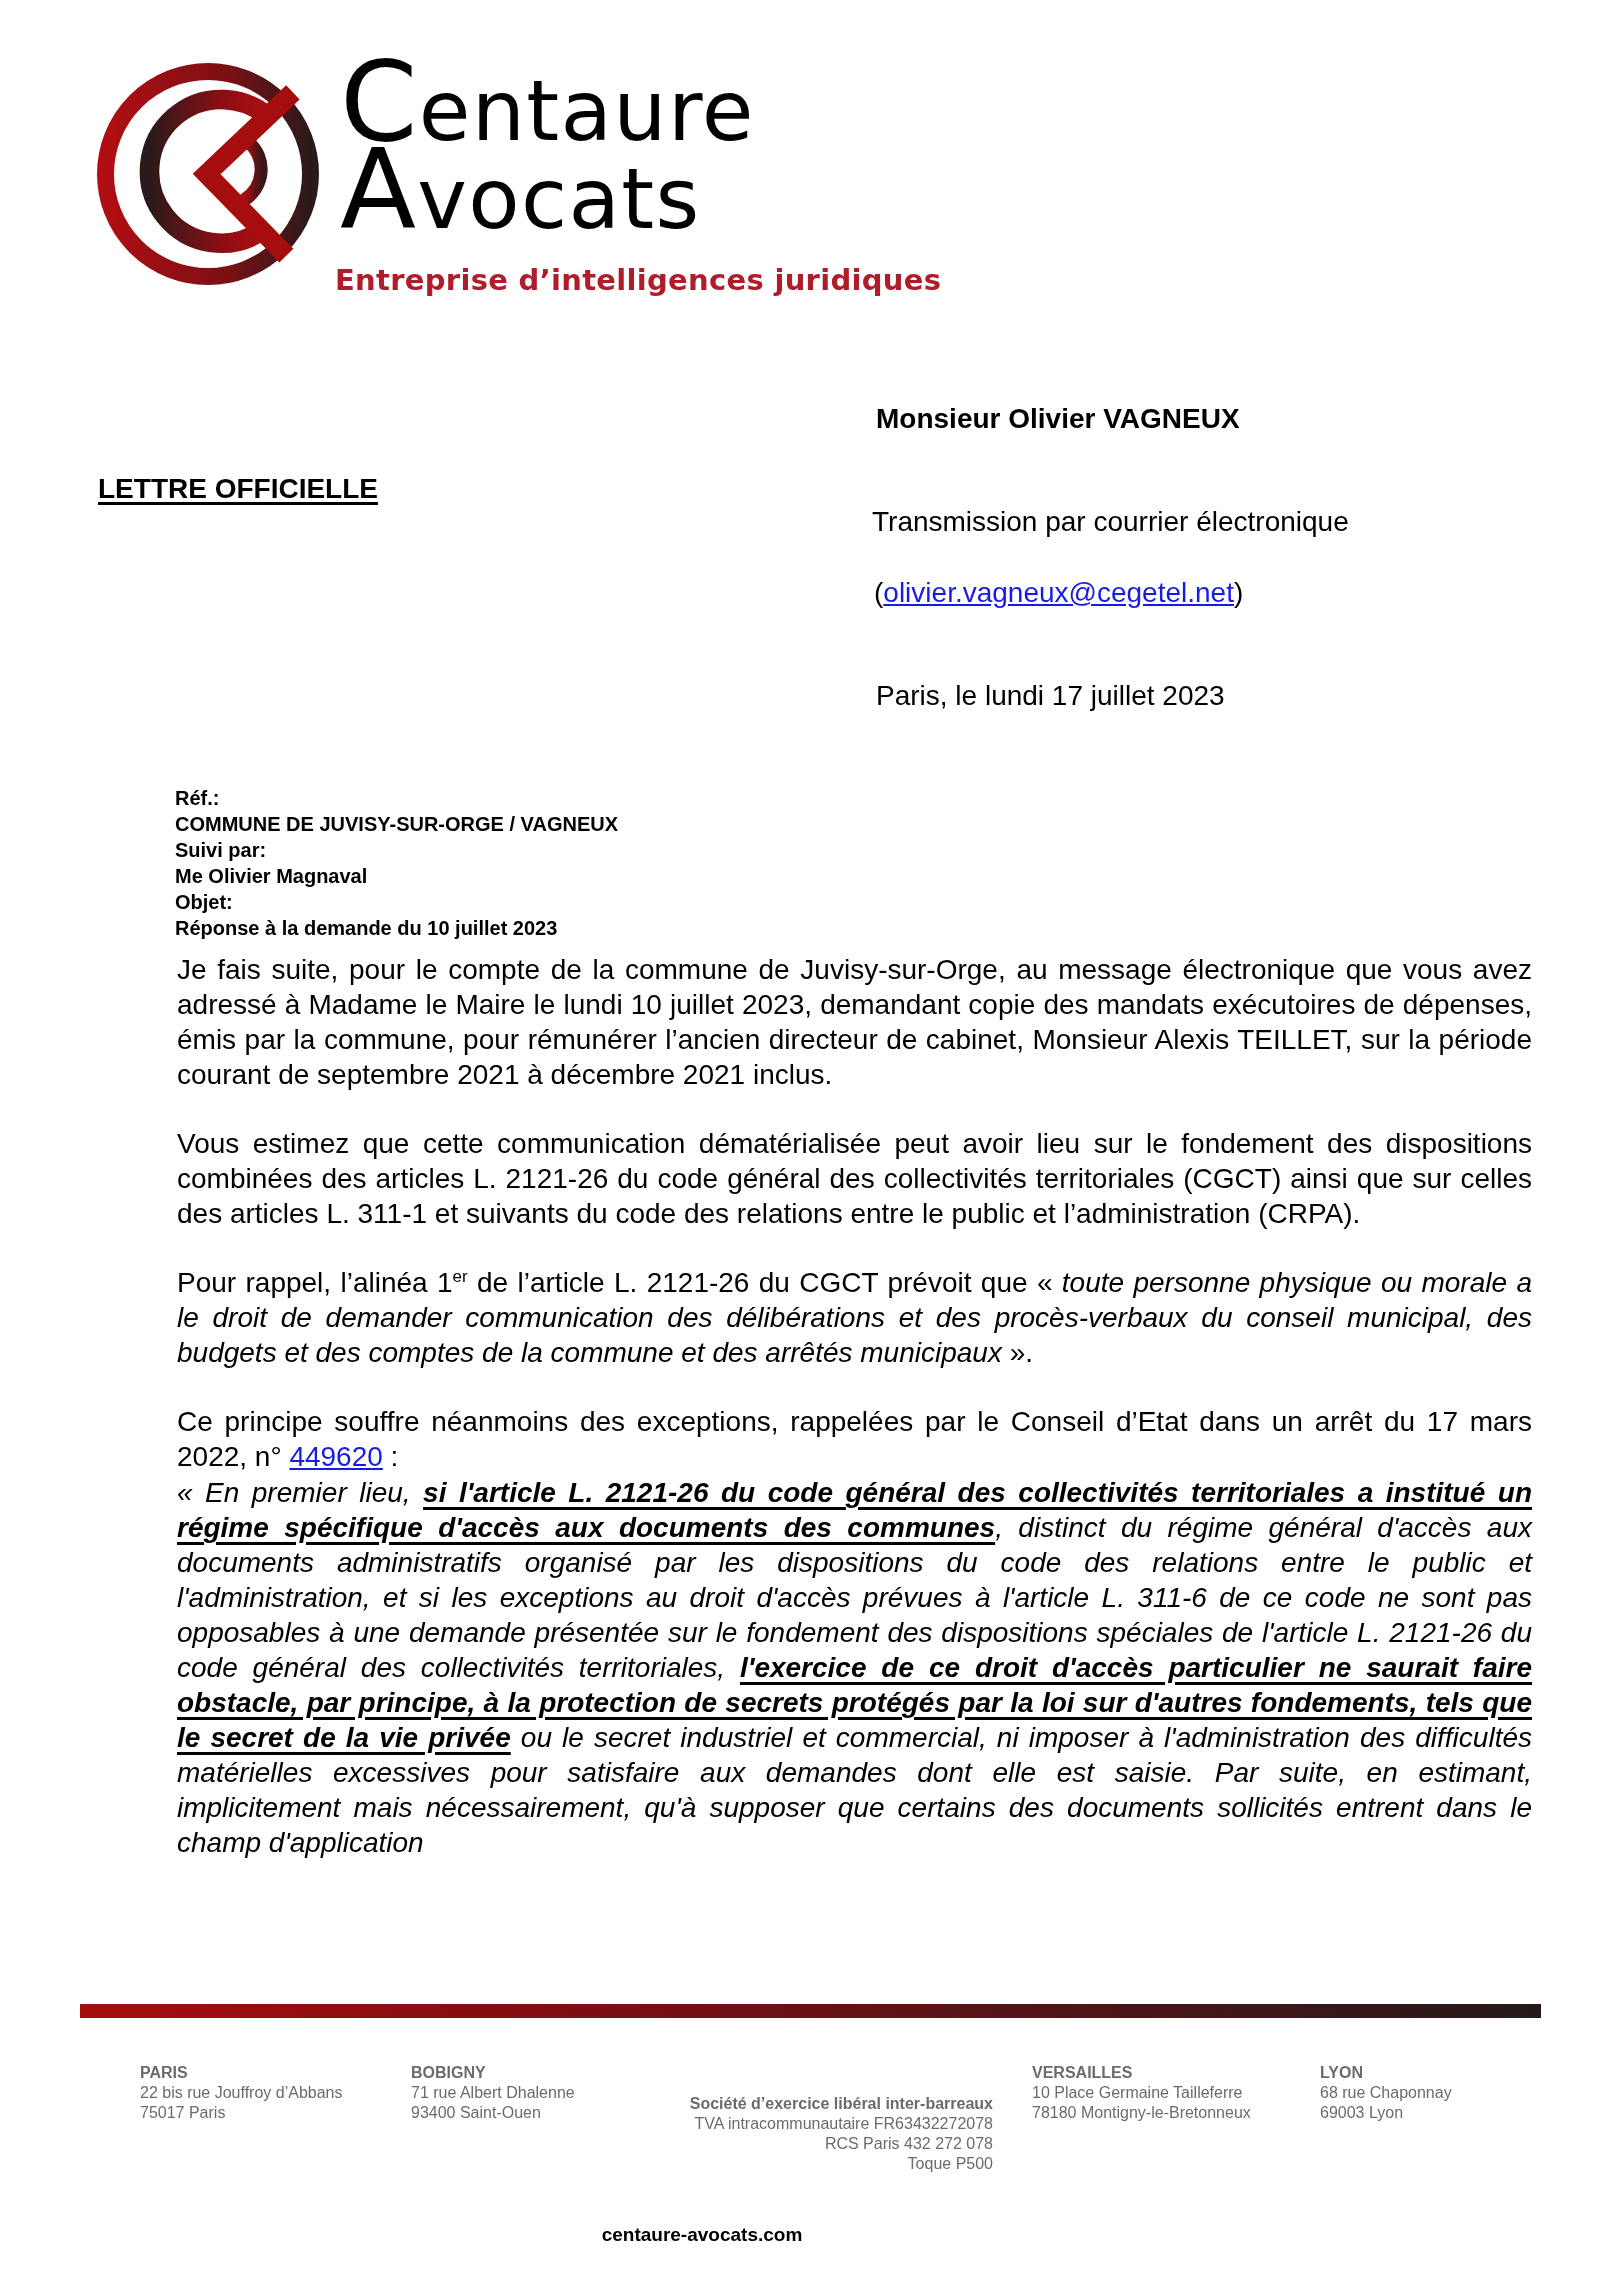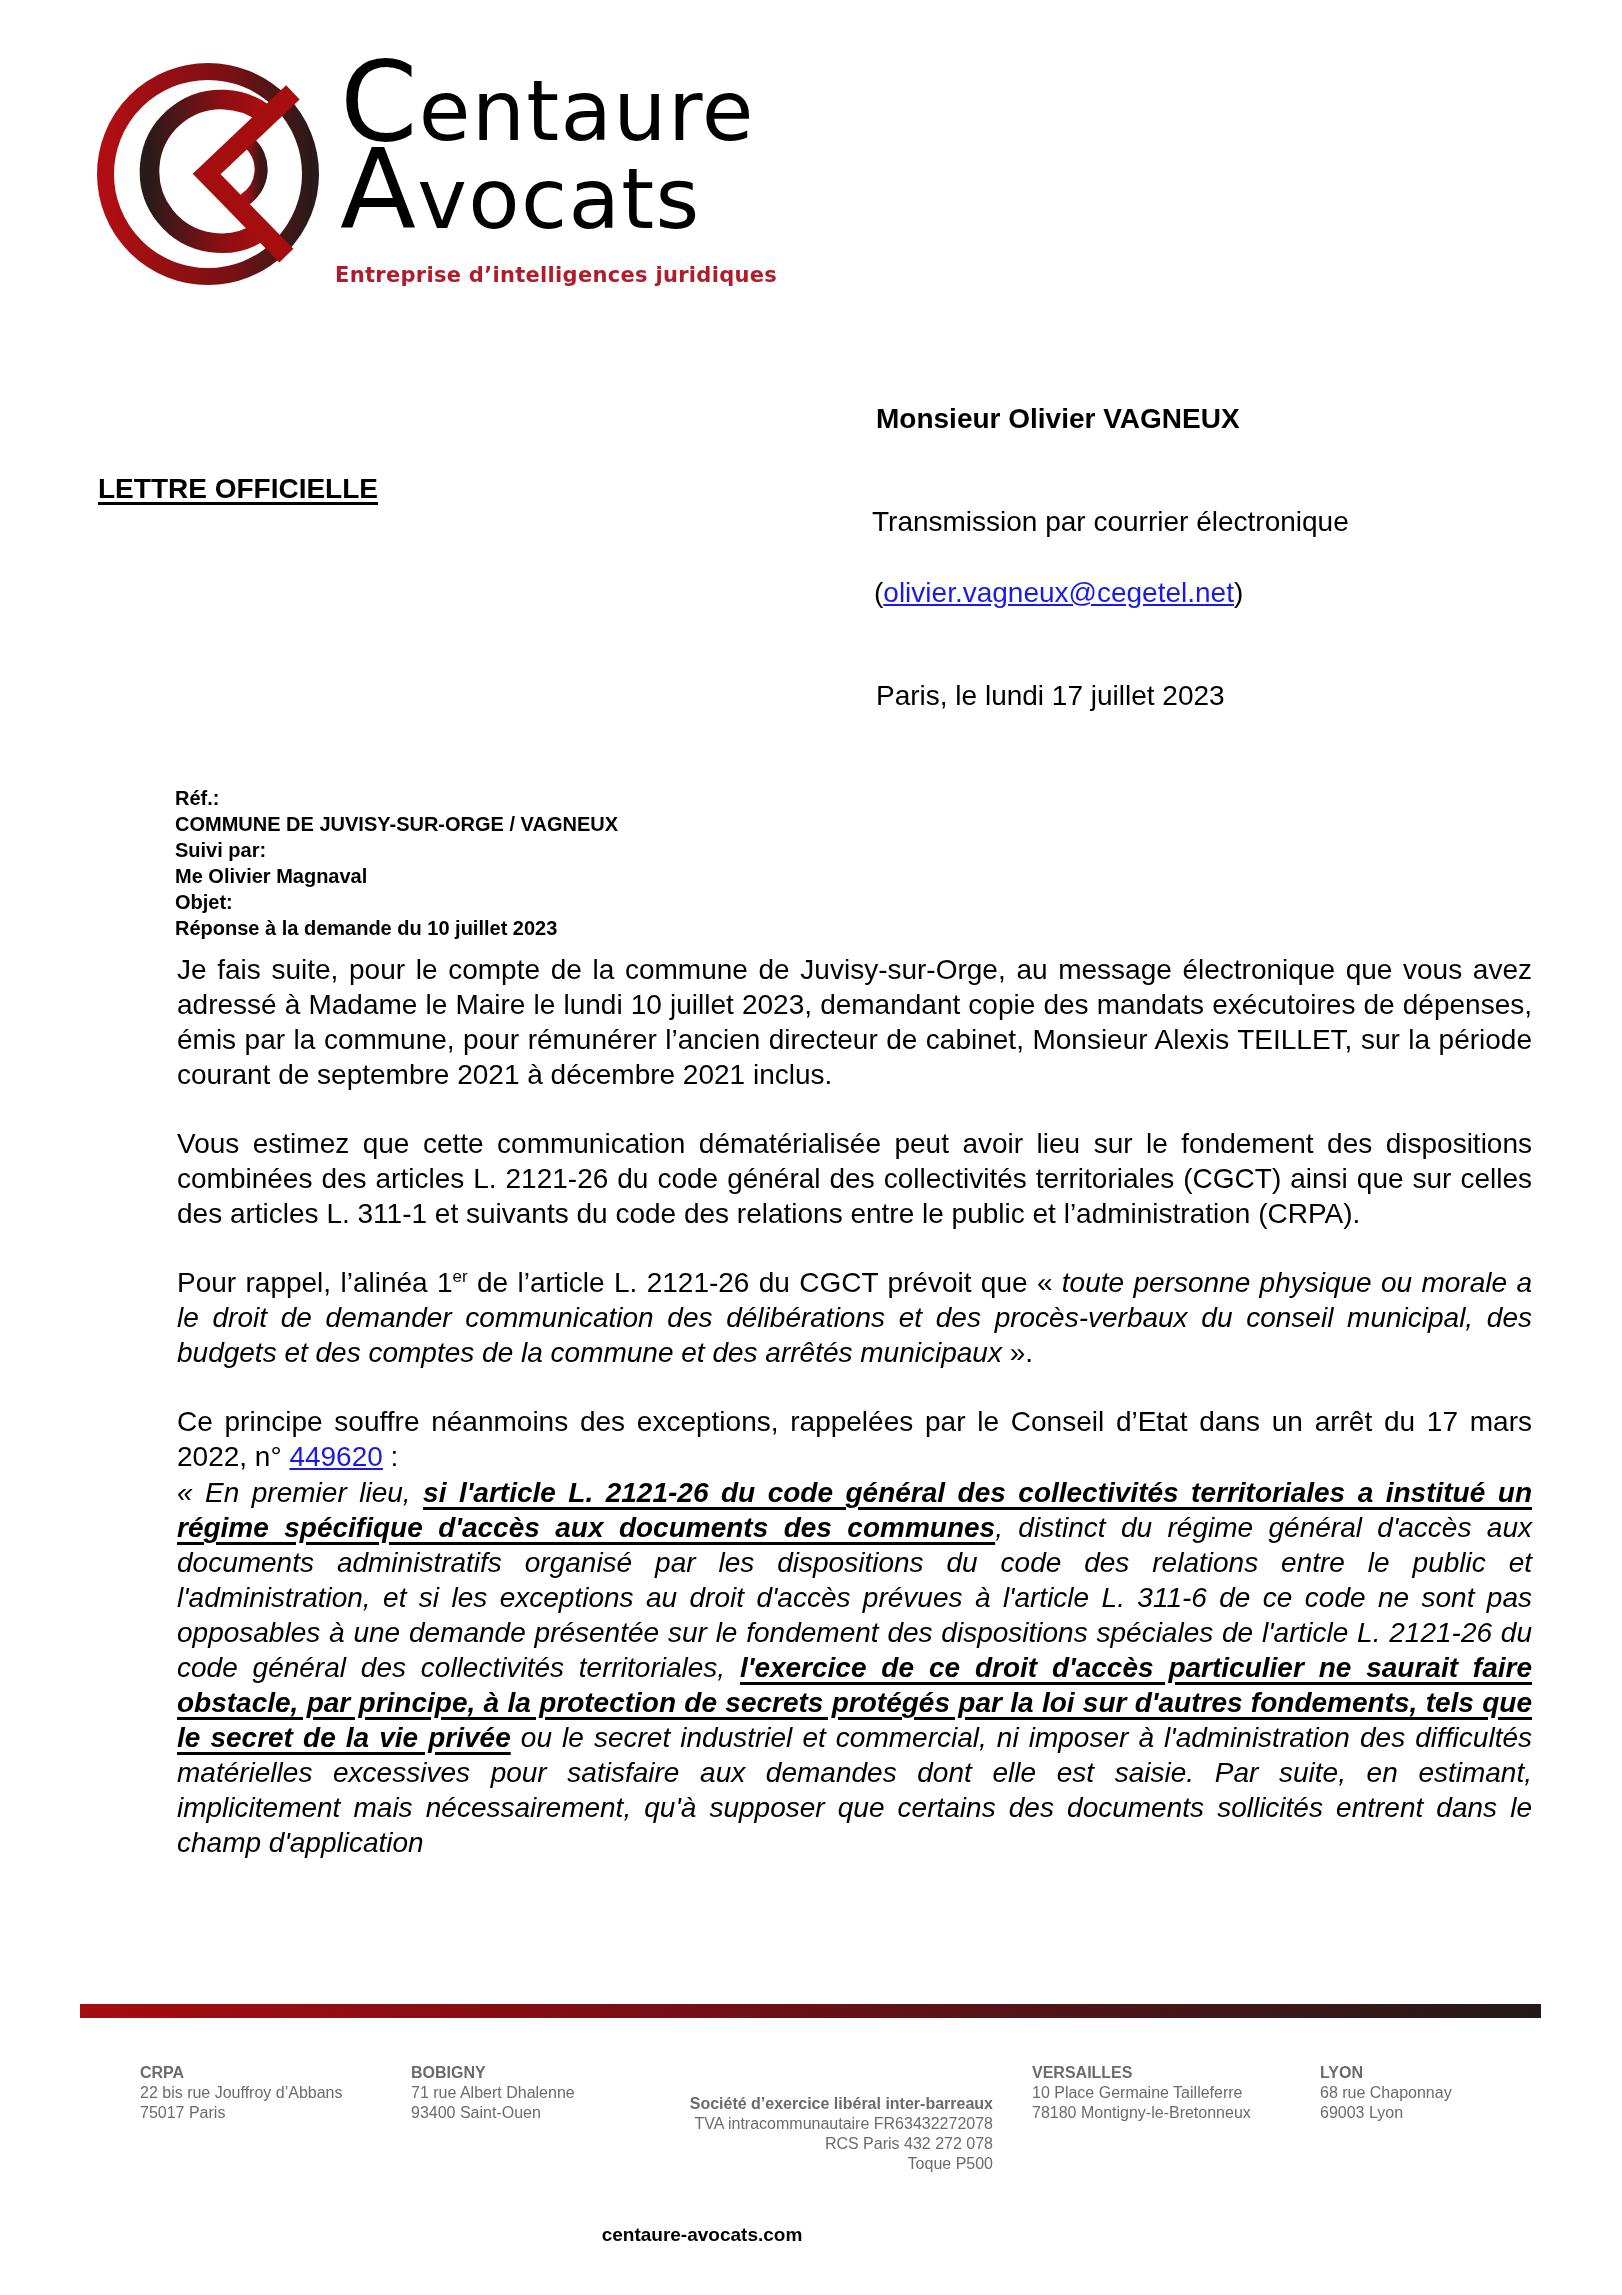--- a/index.html
+++ b/index.html
@@ -7,21 +7,21 @@
       width: 1622px; height: 2295px; position: relative; overflow: hidden;
       font-family: "Liberation Sans", sans-serif; color: #000;
     }
     .abs { position: absolute; }
 
     
     #logo-mark { left: 97px; top: 56px; width: 222px; height: 236px; }
     #logo-word1 { left: 340px; top: 46px; font-size: 84px; line-height: 1; letter-spacing: 1.3px; font-family: "DejaVu Sans", sans-serif; font-weight: normal; }
     #logo-word2 { left: 340px; top: 134px; font-size: 84px; line-height: 1; letter-spacing: 1.3px; font-family: "DejaVu Sans", sans-serif; font-weight: normal; }
     .big-initial { font-size: 111px; display: inline-block; }
-    #logo-tagline { left: 335px; top: 263px; font-size: 21px; font-weight: bold; color: #b01c2a; font-family: "DejaVu Sans", sans-serif; letter-spacing: 0.3px; }
+    #logo-tagline { left: 335px; top: 263px; font-size: 29px; font-weight: bold; color: #b01c2a; font-family: "DejaVu Sans", sans-serif; letter-spacing: 0.3px; }
 
     
     .hdr { font-size: 28px; line-height: 1.1; }
     #recipient { left: 876px; top: 404px; font-weight: bold; }
     #letter-type { left: 98px; top: 474px; font-weight: bold; text-decoration: underline; text-decoration-thickness: 3.3px; text-underline-offset: 3.9px; }
     #transmission { left: 872px; top: 507px; }
     #email-line { left: 874px; top: 578px; }
     #email-link { color: #1a1ae6; text-decoration: underline; }
     #date { left: 876px; top: 681px; }
 
@@ -115,21 +115,21 @@
   <p class="para">Je fais suite, pour le compte de la commune de Juvisy-sur-Orge, au message électronique que vous avez adressé à Madame le Maire le lundi 10 juillet 2023, demandant copie des mandats exécutoires de dépenses, émis par la commune, pour rémunérer l’ancien directeur de cabinet, Monsieur Alexis TEILLET, sur la période courant de septembre 2021 à décembre 2021 inclus.</p>
   <p class="para">Vous estimez que cette communication dématérialisée peut avoir lieu sur le fondement des dispositions combinées des articles L. 2121-26 du code général des collectivités territoriales (CGCT) ainsi que sur celles des articles L. 311-1 et suivants du code des relations entre le public et l’administration (CRPA).</p>
   <p class="para"><span>Pour rappel, l’alinéa 1</span><sup>er</sup><span> de l’article L. 2121-26 du CGCT prévoit que « </span><i>toute personne physique ou morale a le droit de demander communication des délibérations et des procès-verbaux du conseil municipal, des budgets et des comptes de la commune et des arrêtés municipaux</i><span> ».</span></p>
   <p style="margin-bottom:1px"><span>Ce principe souffre néanmoins des exceptions, rappelées par le Conseil d’Etat dans un arrêt du 17 mars 2022, n° </span><a class="link">449620</a><span> :</span></p>
   <p id="quote"><span>« En premier lieu, </span><span class="uline">si l'article L. 2121-26 du code général des collectivités territoriales a institué un régime spécifique d'accès aux documents des communes</span><span>, distinct du régime général d'accès aux documents administratifs organisé par les dispositions du code des relations entre le public et l'administration, et si les exceptions au droit d'accès prévues à l'article L. 311-6 de ce code ne sont pas opposables à une demande présentée sur le fondement des dispositions spéciales de l'article L. 2121-26 du code général des collectivités territoriales, </span><span class="uline">l'exercice de ce droit d'accès particulier ne saurait faire obstacle, par principe, à la protection de secrets protégés par la loi sur d'autres fondements, tels que le secret de la vie privée</span><span> ou le secret industriel et commercial, ni imposer à l'administration des difficultés matérielles excessives pour satisfaire aux demandes dont elle est saisie. Par suite, en estimant, implicitement mais nécessairement, qu'à supposer que certains des documents sollicités entrent dans le champ d'application</span></p>
 </div>
 
 <div id="footer-bar" class="abs"></div>
 
 <div id="fcol-paris" class="abs fcol">
-  <div class="ftitle">CRPA</div>
+  <div class="ftitle">PARIS</div>
   <div>22 bis rue Jouffroy d’Abbans</div>
   <div>75017 Paris</div>
 </div>
 <div id="fcol-bobigny" class="abs fcol">
   <div class="ftitle">BOBIGNY</div>
   <div>71 rue Albert Dhalenne</div>
   <div>93400 Saint-Ouen</div>
 </div>
 <div id="fcol-company" class="abs fcol">
   <div class="ftitle">Société d’exercice libéral inter-barreaux</div>

